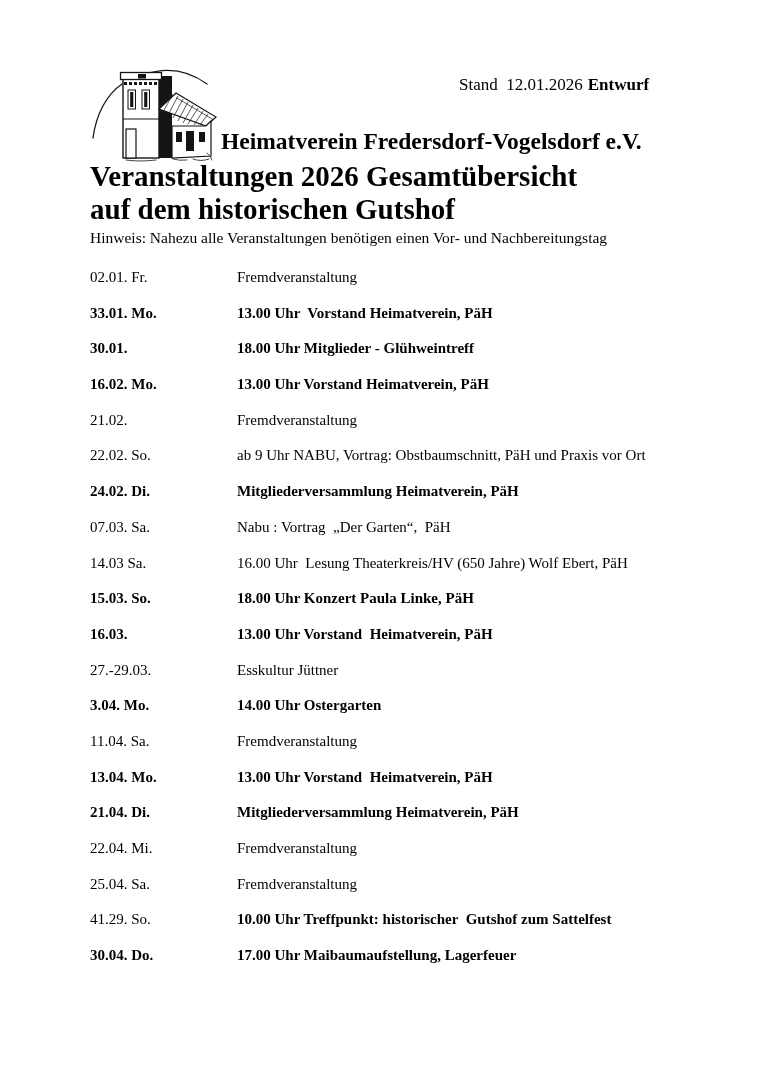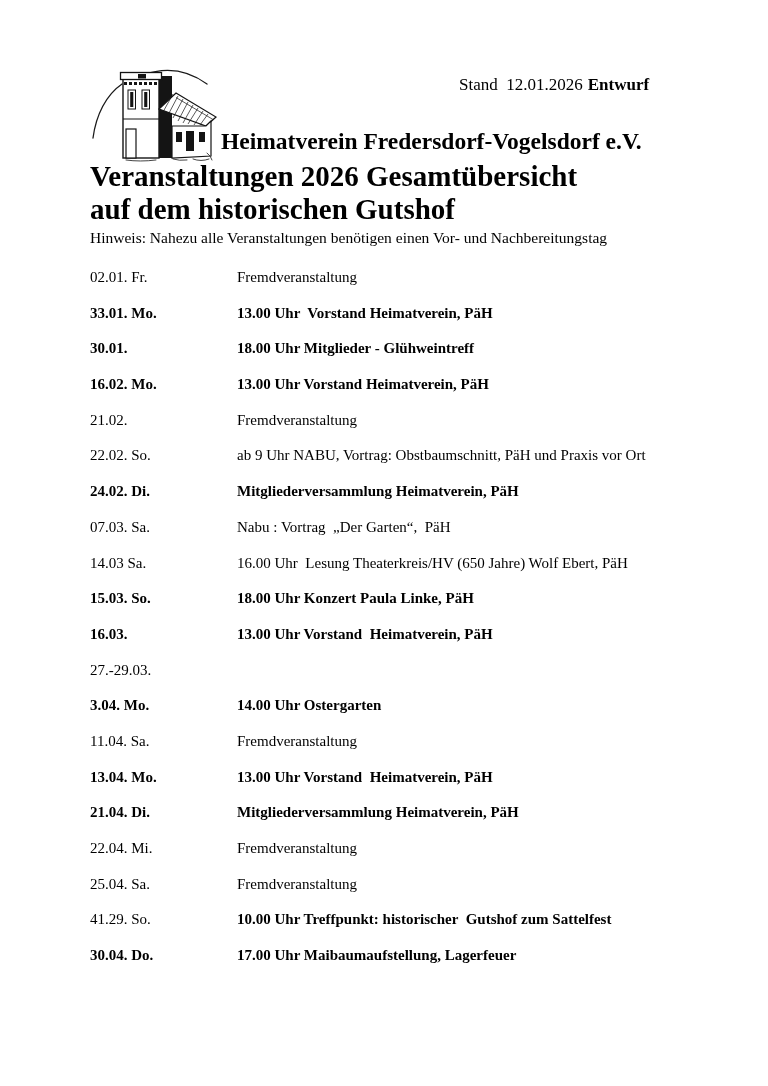--- a/index.html
+++ b/index.html
@@ -188,20 +188,21 @@
       <div class="event-row">
         <span class="date bold">15.03. So.</span>
         <span class="desc bold">18.00 Uhr Konzert Paula Linke, PäH</span>
       </div>
       <div class="event-row">
         <span class="date bold">16.03.</span>
         <span class="desc bold">13.00 Uhr Vorstand  Heimatverein, PäH</span>
       </div>
       <div class="event-row">
         <span class="date">27.-29.03.</span>
+        <span class="desc">Esskultur Jüttner</span>
       </div>
       <div class="event-row">
         <span class="date bold">3.04. Mo.</span>
         <span class="desc bold">14.00 Uhr Ostergarten</span>
       </div>
       <div class="event-row">
         <span class="date">11.04. Sa.</span>
         <span class="desc">Fremdveranstaltung</span>
       </div>
       <div class="event-row">

